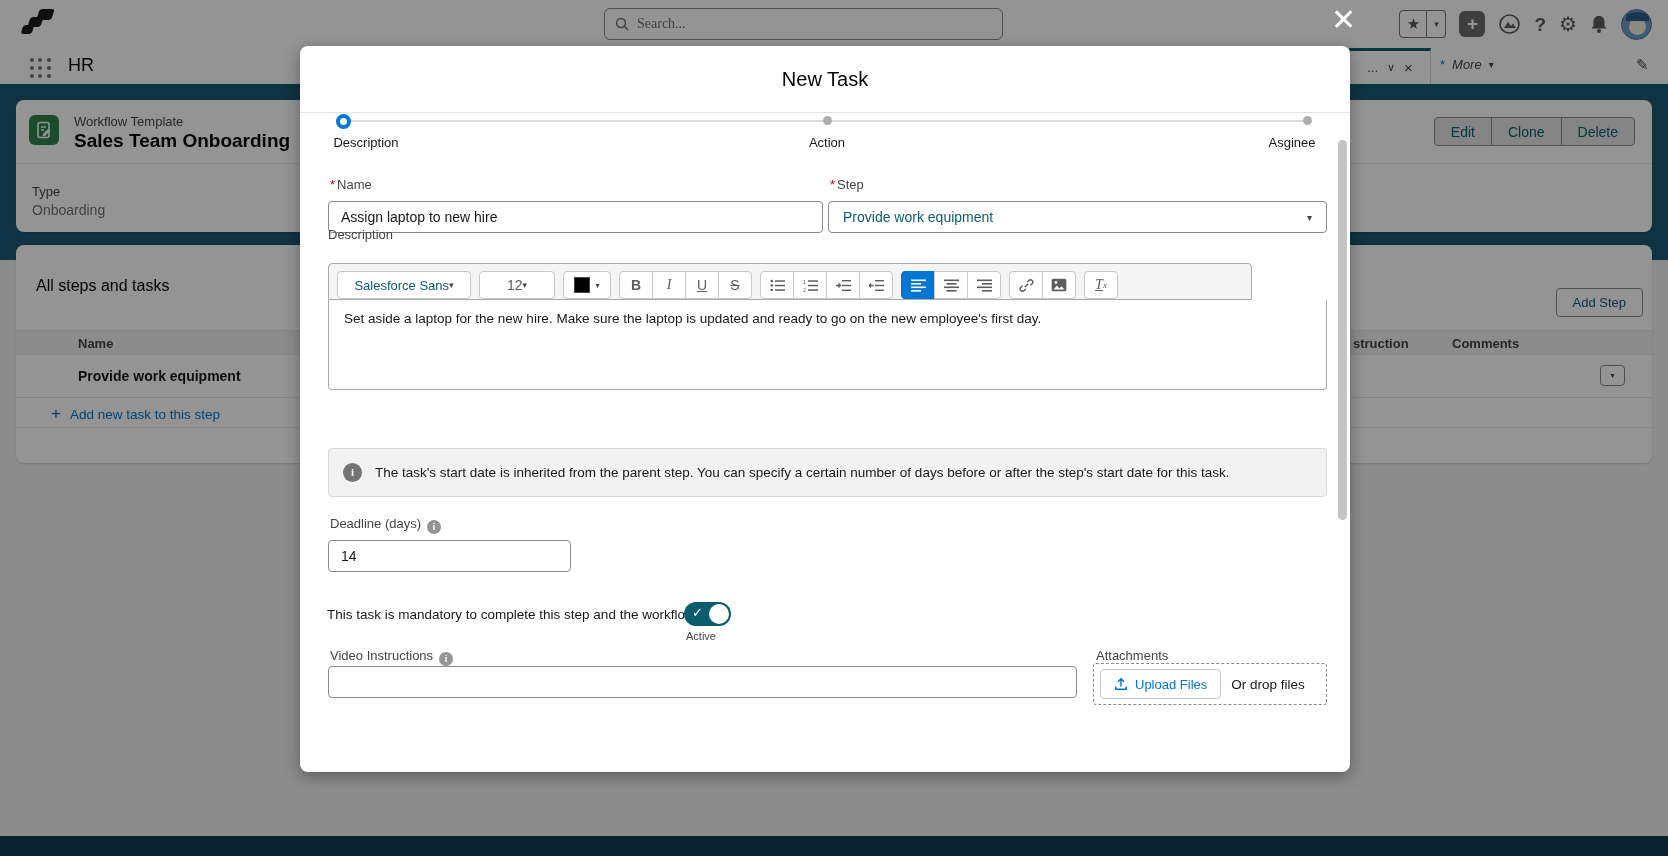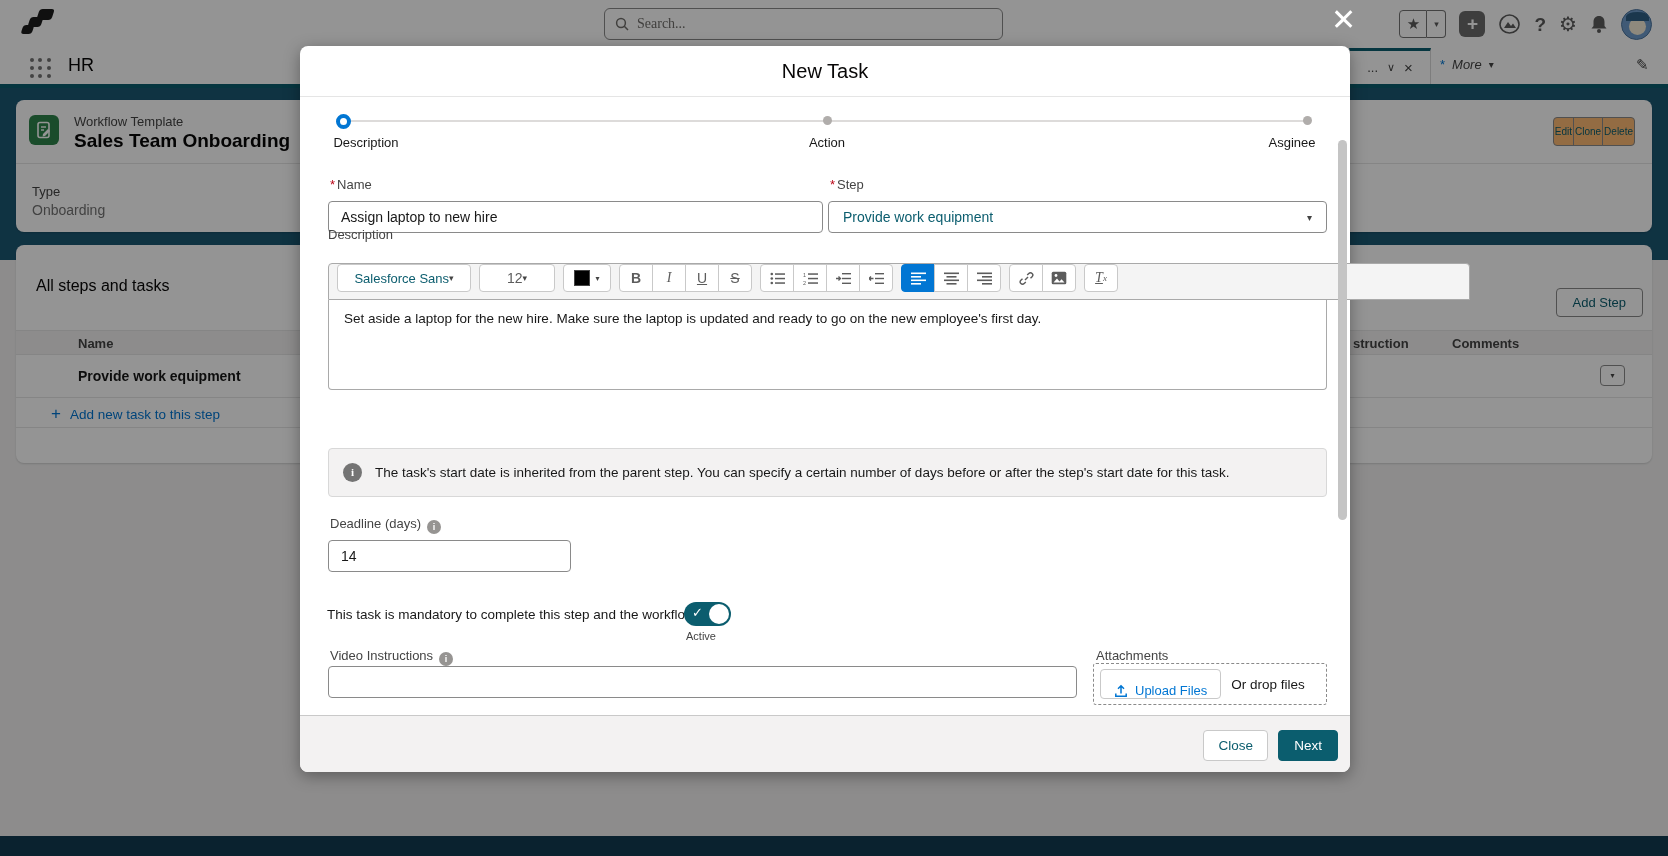--- a/index.html
+++ b/index.html
@@ -45,63 +45,63 @@
     background:linear-gradient(#1b5873 0 172px, #f3f2f2 172px 748px, #123c52 748px); }
   .card { position:absolute; left:16px; width:1636px; background:#fff; border-radius:8px; box-shadow:0 1px 2px rgba(0,0,0,.15); }
   .card-head { top:12px; height:132px; }
   .rec-icon { position:absolute; left:13px; top:15px; width:30px; height:30px; border-radius:6px; background:#2e844a; display:flex; align-items:center; justify-content:center; }
   .rec-entity { position:absolute; left:58px; top:14px; font-size:13px; color:#444; }
   .rec-title { position:absolute; left:58px; top:30px; font-size:19px; font-weight:bold; color:#080707; }
   .rec-divider { position:absolute; left:0; top:63px; width:100%; height:1px; background:#e5e5e5; }
   .rec-flabel { position:absolute; left:16px; top:84px; font-size:13px; color:#444; }
   .rec-fvalue { position:absolute; left:16px; top:102px; font-size:14px; color:#737373; }
   .btn-group { position:absolute; right:17px; top:17px; display:flex; height:29px; }
-  .btn-group button { border:1px solid #8a8a8a; background:#fdba74; color:#0b5d6e; font-size:10px; padding:0 1px; margin-left:-1px; cursor:pointer; font-family:inherit; }
+  .btn-group button { border:1px solid #8a8a8a; background:#e5e5e5; color:#0b5d6e; font-size:14px; padding:0 16px; margin-left:-1px; cursor:pointer; font-family:inherit; }
   .btn-group button:first-child { border-radius:4px 0 0 4px; }
   .btn-group button:last-child { border-radius:0 4px 4px 0; }
   .card-steps { top:157px; height:218px; }
   .steps-title { position:absolute; left:20px; top:32px; font-size:16px; color:#080707; }
   .add-step-btn { position:absolute; right:9px; top:43px; height:29px; padding:0 16px; border:1px solid #8a8a8a; background:#fff; color:#0b5d6e; font-size:13px; border-radius:4px; font-family:inherit; }
   .tbl-header { position:absolute; left:0; top:85px; width:100%; height:25px; background:#f3f2f2; border-top:1px solid #e5e5e5; border-bottom:1px solid #e5e5e5; font-size:13px; font-weight:bold; color:#444; }
   .tbl-row { position:absolute; left:0; top:110px; width:100%; height:43px; border-bottom:1px solid #e5e5e5; }
   .col-name { position:absolute; left:62px; top:5px; }
   .tbl-row .col-name { top:13px; font-size:14px; font-weight:bold; color:#181818; }
   .col-instr { position:absolute; left:1337px; top:5px; }
   .col-comments { position:absolute; left:1436px; top:5px; }
   .row-action { position:absolute; right:27px; top:10px; width:25px; height:21px; border:1px solid #8a8a8a; border-radius:4px; background:#fff; color:#444; font-size:8px; }
   .add-task-row { position:absolute; left:0; top:153px; width:100%; height:30px; border-bottom:1px solid #e5e5e5; }
   .add-task-link { position:absolute; left:35px; top:6px; color:#0176d3; font-size:13.5px; display:flex; align-items:center; gap:9px; cursor:pointer; }
   .add-task-link .plus { font-size:17px; }
 
   
   .overlay { position:absolute; left:0; top:0; width:1668px; height:856px; background:rgba(0,0,0,0.42); z-index:40; }
   .modal-x { position:absolute; left:1331px; top:5px; z-index:60; color:#fff; font-size:30px; font-weight:300; cursor:pointer; line-height:1; }
   .modal { position:absolute; left:300px; top:46px; width:1050px; height:726px; background:#fff; border-radius:8px; z-index:50; box-shadow:0 4px 16px rgba(0,0,0,.35); }
-  .modal-header { position:absolute; left:0; top:0; width:100%; height:51px; border-bottom:1px solid #e5e5e5; display:flex; align-items:center; justify-content:center; }
+  .modal-header { position:absolute; left:0; top:0; width:100%; height:67px; border-bottom:1px solid #e5e5e5; display:flex; align-items:center; justify-content:center; }
   .modal-title { font-size:20px; color:#080707; }
   .mscroll { position:absolute; right:3px; top:64px; width:9px; height:600px; }
   .mscroll .thumb { position:absolute; left:0; top:30px; width:9px; height:380px; background:#c4c4c4; border-radius:5px; }
 
   
   .prog-line { position:absolute; left:50px; top:74px; width:957px; height:2px; background:#dddbda; }
   .prog-dot { position:absolute; top:70px; width:9px; height:9px; border-radius:50%; background:#b0adab; }
   .prog-active { position:absolute; left:36px; top:68px; width:15px; height:15px; border-radius:50%; border:4px solid #0176d3; background:#fff; }
   .prog-label { position:absolute; top:89px; transform:translateX(-50%); font-size:13px; color:#181818; }
 
   
   .flabel { position:absolute; font-size:13px; color:#444; }
   .req { color:#ba0517; margin-right:2px; }
   .tip { display:inline-block; width:14px; height:14px; border-radius:50%; background:#969492; color:#fff; font-size:9px; font-weight:bold; text-align:center; line-height:14px; vertical-align:-2px; margin-left:6px; font-style:normal; }
   .tinput { position:absolute; height:32px; border:1px solid #8a8a8a; border-radius:4px; background:#fff; font-size:14px; color:#181818; padding:0 12px; font-family:inherit; }
   .combo { position:absolute; height:32px; border:1px solid #8a8a8a; border-radius:4px; background:#fff; display:flex; align-items:center; justify-content:space-between; padding:0 14px; cursor:pointer; }
   .combo .val { font-size:14px; color:#0b5d6e; }
   .combo .chev { font-size:10px; color:#444; }
 
   
-  .rtb { position:absolute; left:28px; top:217px; width:1142px; height:37px; background:#f4f4f4; border:1px solid #a9a9a9; border-radius:4px 4px 0 0; display:flex; align-items:flex-start; padding:0 9px; gap:9px; }
+  .rtb { position:absolute; left:28px; top:217px; width:924px; height:37px; background:#f4f4f4; border:1px solid #a9a9a9; border-radius:4px 4px 0 0; display:flex; align-items:flex-end; padding:0 9px; gap:9px; }
   .rtb .grp { display:flex; }
   .rtb .tbtn { height:28px; border:1px solid #c9c9c9; background:#fff; border-radius:4px; display:flex; align-items:center; justify-content:center; color:#5c5c5c; font-size:14px; margin-left:-1px; cursor:pointer; }
   .rtb .grp .tbtn:not(:first-child){ border-radius:0; }
   .rtb .grp .tbtn:first-child:not(:last-child){ border-radius:4px 0 0 4px; }
   .rtb .grp .tbtn:last-child:not(:first-child){ border-radius:0 4px 4px 0; }
   .dd-font { width:134px; justify-content:space-between; padding:0 10px; }
   .dd-font .dv { color:#0b5d6e; font-size:13px; }
   .dd-size { width:76px; justify-content:space-between; padding:0 10px; }
   .dd-color { width:48px; justify-content:center; gap:5px; }
   .swatch { width:16px; height:16px; background:#000; border:1px solid #444; }
@@ -121,21 +121,21 @@
 
   
   .toggle-row-label { position:absolute; left:27px; top:561px; font-size:13.5px; color:#181818; }
   .toggle { position:absolute; left:384px; top:556px; width:47px; height:24px; border-radius:13px; background:#0b5d6e; cursor:pointer; }
   .toggle .chk { position:absolute; left:8px; top:3px; color:#fff; font-size:13px; }
   .toggle .knob { position:absolute; right:2px; top:2px; width:20px; height:20px; border-radius:50%; background:#fff; }
   .toggle-state { position:absolute; left:386px; top:584px; font-size:11px; color:#444; }
 
   
   .dropzone { position:absolute; left:793px; top:617px; width:234px; height:42px; border:1px dashed #8a8a8a; border-radius:3px; display:flex; align-items:center; padding:0 6px; gap:10px; }
-  .upload-btn { height:30px; border:1px solid #c9c9c9; border-radius:4px; background:#fff; color:#0176d3; font-size:13px; display:flex; align-items:flex-end; gap:7px; padding:0 13px; cursor:pointer; font-family:inherit; }
+  .upload-btn { height:30px; border:1px solid #c9c9c9; border-radius:4px; background:#fff; color:#0176d3; font-size:13px; display:flex; align-items:center; gap:7px; padding:0 13px; cursor:pointer; font-family:inherit; }
   .drop-label { font-size:13.5px; color:#181818; }
 
   
   .modal-footer { position:absolute; left:0; bottom:0; width:100%; height:57px; background:#f3f2f2; border-top:1px solid #c9c9c9; border-radius:0 0 8px 8px; }
   .close-btn { position:absolute; right:82px; top:14px; height:31px; padding:0 14px; background:#fff; border:1px solid #c9c9c9; border-radius:4px; color:#0b5d6e; font-size:13.5px; font-family:inherit; cursor:pointer; }
   .next-btn { position:absolute; right:12px; top:14px; height:31px; padding:0 15px; background:#0b5d6e; border:1px solid #0b5d6e; border-radius:4px; color:#fff; font-size:13.5px; font-family:inherit; cursor:pointer; }
 
   svg { display:block; }
 </style>
 </head>
@@ -420,17 +420,13 @@
       </span>
       <span>Upload Files</span>
     </button>
     <span class="drop-label">Or drop files</span>
   </div>
 
   <div class="mscroll">
       <div class="thumb"></div>
     </div>
 
-  <div class="modal-footer">
-    <button class="close-btn">Close</button>
-    <button class="next-btn">Next</button>
-  </div>
 </div>
 
 </body></html>

